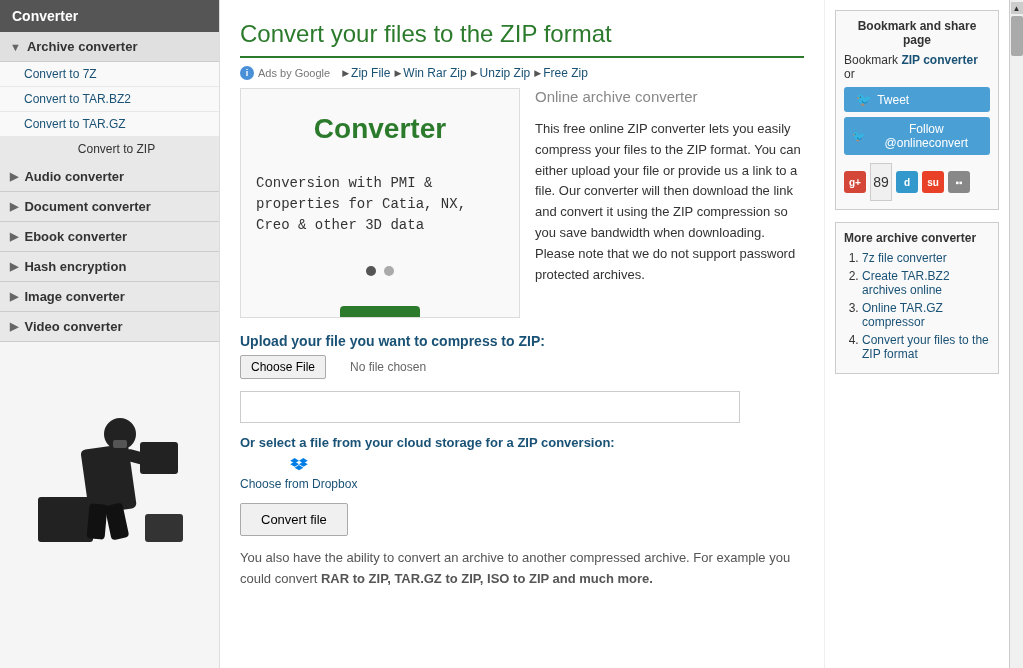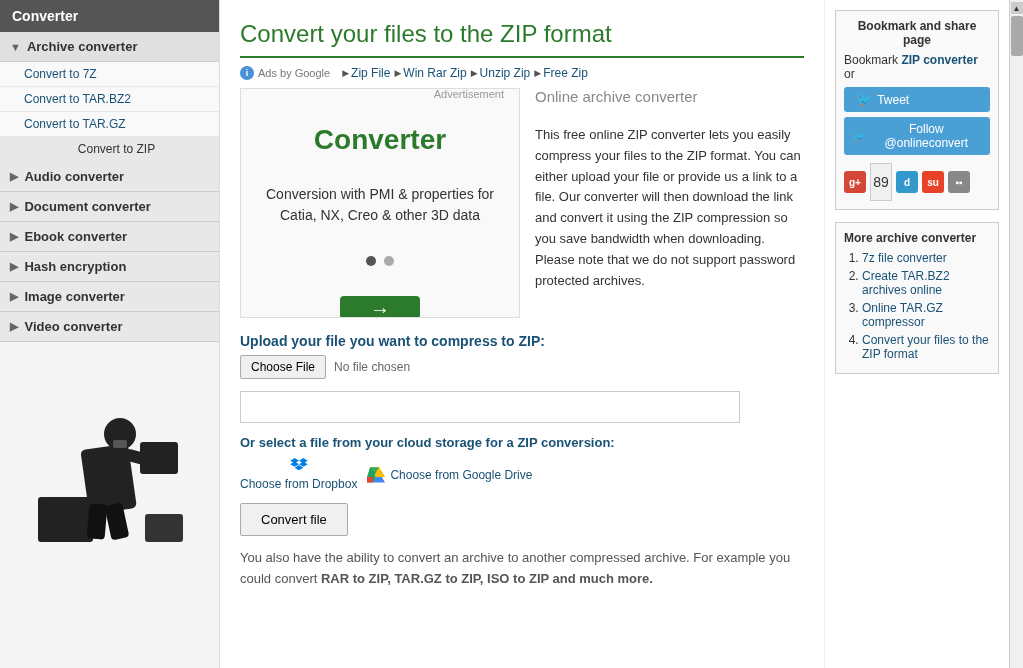--- a/index.html
+++ b/index.html
@@ -30,34 +30,34 @@
     .ads-label .info-icon { width: 14px; height: 14px; border-radius: 50%; background: #4a90d9; color: #fff; font-size: 9px; display: flex; align-items: center; justify-content: center; font-weight: bold; }
     .nav-link { font-size: 12px; color: #1a5276; text-decoration: none; display: flex; align-items: center; gap: 2px; }
     .nav-link::before { content: "▶"; font-size: 9px; color: #555; }
 
     .content-area { display: flex; gap: 15px; margin-bottom: 15px; }
     .ad-slot { width: 280px; min-width: 280px; height: 230px; border: 1px solid #ddd; background: #f9f9f9; display: flex; flex-direction: column; align-items: center; justify-content: center; position: relative; overflow: hidden; }
 
     
     .ad-slide { width: 100%; height: 100%; display: flex; flex-direction: column; align-items: center; justify-content: center; padding: 15px; gap: 20px; }
     .ad-slide-title { font-size: 28px; font-weight: bold; color: #2c7a2c; margin-bottom: 8px; }
-    .ad-slide-sub { font-size: 14px; color: #333; text-align: center; line-height: 1.5; }
+    .ad-slide-sub { font-size: 14px; color: #333; line-height: 1.5; font-family: Liberation Mono, monospace; }
     .ad-dots { display: flex; gap: 8px; margin-top: 10px; }
     .ad-dot { width: 10px; height: 10px; border-radius: 50%; background: #aaa; }
     .ad-dot.active { background: #555; }
     .ad-arrow-btn { background: #2c7a2c; border: none; color: #fff; width: 80px; height: 45px; font-size: 20px; border-radius: 4px; cursor: pointer; margin-top: 10px; }
 
     .description-box { flex: 1; }
-    .archive-conv-title { font-size: 15px; color: #888; margin-bottom: 20px; }
+    .archive-conv-title { font-size: 15px; color: #888; margin-bottom: 14px; }
     .description-text { font-size: 13px; line-height: 1.6; color: #333; }
 
     
     .upload-section { margin-top: 5px; }
     .upload-label { font-size: 14px; font-weight: bold; color: #1a5276; margin-bottom: 6px; }
-    .file-input-row { display: flex; align-items: center; gap: 8px; margin-bottom: 12px; }
+    .file-input-row { display: flex; align-items: center; gap: 24px; margin-bottom: 12px; }
     .choose-file-btn { padding: 4px 10px; border: 1px solid #aaa; background: #f0f0f0; font-size: 12px; cursor: pointer; border-radius: 2px; }
     .no-file-text { font-size: 12px; color: #666; }
 
     .url-label { font-size: 13px; font-weight: bold; color: #1a5276; margin-bottom: 5px; }
     .url-input { width: 100%; max-width: 500px; height: 32px; border: 1px solid #ccc; padding: 4px 8px; font-size: 12px; margin-bottom: 12px; display: block; }
 
     .cloud-label { font-size: 13px; font-weight: bold; color: #1a5276; margin-bottom: 8px; }
     .cloud-buttons { display: flex; gap: 10px; align-items: center; margin-bottom: 12px; }
     .dropbox-btn { display: flex; align-items: center; gap: 5px; font-size: 12px; color: #1a5276; cursor: pointer; text-decoration: none; flex-direction: column; }
     .gdrive-btn { display: flex; align-items: center; gap: 5px; font-size: 12px; color: #1a5276; cursor: pointer; text-decoration: none; }
@@ -237,35 +237,20 @@
           <a class="dropbox-btn">
             <svg class="dropbox-svg" viewBox="0 0 40 32" xmlns="http://www.w3.org/2000/svg">
               <polygon points="10,0 20,6 10,12 0,6" fill="#007EE5"></polygon>
               <polygon points="30,0 40,6 30,12 20,6" fill="#007EE5"></polygon>
               <polygon points="20,14 30,8 40,14 30,20" fill="#007EE5"></polygon>
               <polygon points="20,14 10,8 0,14 10,20" fill="#007EE5"></polygon>
               <polygon points="10,22 20,16 30,22 20,28" fill="#007EE5"></polygon>
             </svg>
             <span>Choose from Dropbox</span>
           </a>
-          <a class="gdrive-btn">
-            <svg class="gdrive-svg" viewBox="0 0 40 35" xmlns="http://www.w3.org/2000/svg">
-              <polygon points="20,0 40,34 0,34" fill="none"></polygon>
-              <polygon points="0,34 13,34 20,22 7,0" fill="#1DA462"></polygon>
-              <polygon points="7,0 27,0 40,22 20,22" fill="#FBBC04"></polygon>
-              <polygon points="20,22 27,34 40,22 40,34" fill="none"></polygon>
-              <polygon points="13,34 40,34 33,22 20,22" fill="#4285F4"></polygon>
-              <polygon points="7,0 27,0 20,12" fill="#34A853"></polygon>
-              <polygon points="7,0 20,12 13,22 0,22" fill="#1DA462"></polygon>
-              <polygon points="27,0 40,22 33,22 20,12" fill="#FBBC04"></polygon>
-              <polygon points="0,22 13,22 13,34 0,34" fill="#EA4335"></polygon>
-              <polygon points="13,22 20,22 13,34" fill="#1DA462"></polygon>
-            </svg>
-            <span>Choose from Google Drive</span>
-          </a>
         </div>
 
         <div class="convert-row">
           <button class="convert-btn">Convert file</button>
         </div>
 
         <p class="bottom-text">
           <span>You also have the ability to convert an archive to another compressed archive. For example you could convert</span>
           <strong>RAR to ZIP, TAR.GZ to ZIP, ISO to ZIP and much more.</strong>
         </p>

